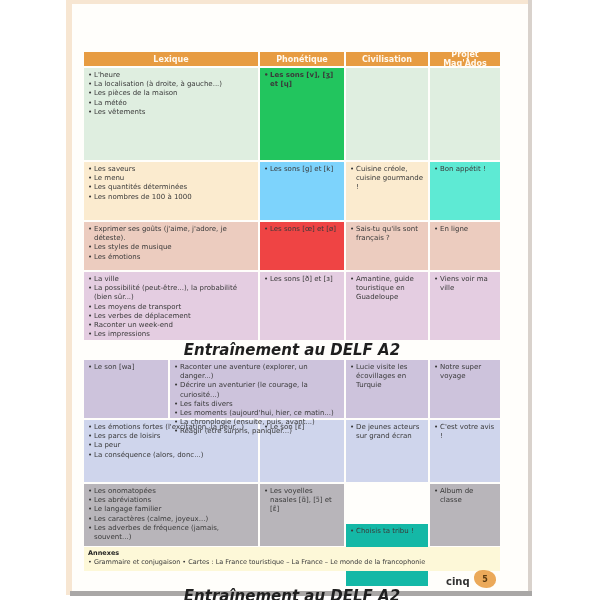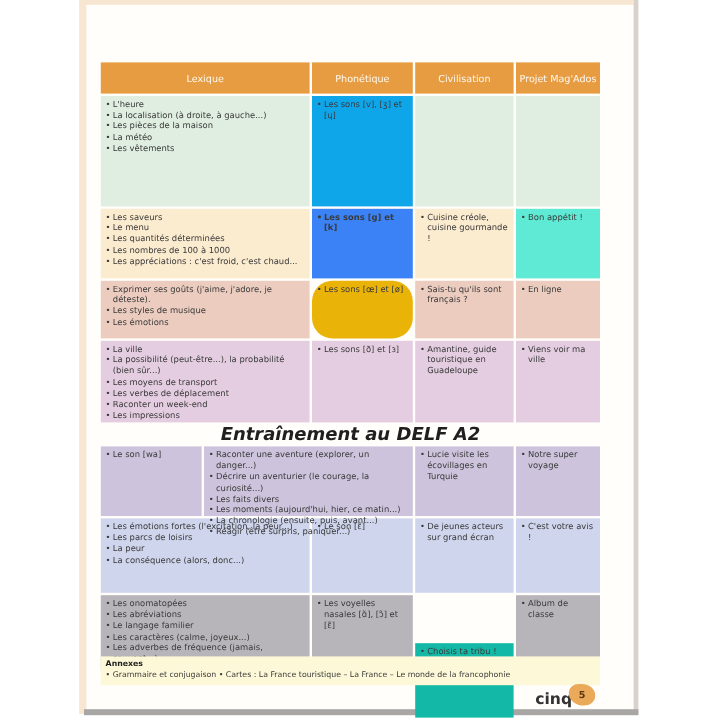--- a/index.html
+++ b/index.html
@@ -6,31 +6,31 @@
   body { width:600px; height:600px; background:#ffffff; position:relative; overflow:hidden;
          font-family:"DejaVu Sans", sans-serif; }
   .page { position:absolute; left:66px; top:0; width:462px; height:595px; background:#fffefb;
           border-left:6px solid #f7e6d2; border-top:4px solid #f7e6d2; box-sizing:border-box; }
   .page-shadow-r { position:absolute; left:528px; top:0; width:4px; height:595px; background:#d9d2cc; }
   .page-shadow-b { position:absolute; left:70px; top:591px; width:462px; height:5px; background:#a9a7a6; }
   .table { position:absolute; left:84px; top:52px; width:416px; }
   .row { display:flex; gap:2px; margin-bottom:2px; }
   .cell { box-sizing:border-box; padding:3px 4px; font-size:7px; line-height:9.2px; color:#3a3a3a; }
   .c1 { width:174px; } .c2 { width:84px; } .c3 { width:82px; } .c4 { width:70px; }
-  .hdr .cell { background:#e79c42; color:#fff8ee; font-weight:normal; font-size:8px; text-align:center;
-               display:flex; align-items:center; justify-content:center; line-height:9px; height:26px; padding:1px; }
+  .hdr .cell { background:#e79c42; color:#fff8ee; font-weight:bold; font-size:8px; text-align:center;
+               display:flex; align-items:center; justify-content:center; line-height:9px; height:14px; padding:1px; }
   .cell ul { list-style:none; margin:0; padding:0; }
   .cell li { position:relative; padding-left:6px; }
   .cell li::before { content:"•"; position:absolute; left:0; }
   .section-title { text-align:center; font-weight:bold; font-style:italic; font-size:15px; color:#1f1f1f;
                    height:16px; line-height:16px; margin:0 0 2px 0; }
   .annex { position:absolute; left:84px; top:547px; width:416px; height:24px; background:#fdf8d8;
            box-sizing:border-box; padding:2px 4px; font-size:6.5px; line-height:9px; color:#3a3a3a; }
   .annex b { display:block; color:#1f1f1f; }
-  .footer-word { position:absolute; left:446px; top:576px; font-size:13px; font-weight:bold; color:#333; }
+  .footer-word { position:absolute; left:446px; top:576px; font-size:10px; font-weight:bold; color:#333; }
   .footer-num { position:absolute; left:474px; top:570px; width:22px; height:18px; background:#eba95a;
                 border-radius:40% 55% 45% 60%; font-size:8px; font-weight:bold; color:#5a3a10;
                 display:flex; align-items:center; justify-content:center; }
 </style>
 </head>
 <body>
 
 <div class="page"></div>
 <div class="page-shadow-r"></div>
 <div class="page-shadow-b"></div>
@@ -46,43 +46,42 @@
       <div class="row">
         <div class="cell c1" style="background: rgb(223, 238, 224); height: 92px;">
           <ul>
             <li>L'heure</li>
             <li>La localisation (à droite, à gauche...)</li>
             <li>Les pièces de la maison</li>
             <li>La météo</li>
             <li>Les vêtements</li>
           </ul>
         </div>
-        <div class="cell c2" style="background: #0ea5e9; height: 92px;">
+        <div class="cell c2" style="background: #22c55e; height: 92px; font-weight: bold;">
           <ul>
             <li>Les sons [v], [ʒ] et [ɥ]</li>
           </ul>
         </div>
         <div class="cell c3" style="background: rgb(223, 238, 224); height: 92px;">
           <ul></ul>
         </div>
         <div class="cell c4" style="background: rgb(223, 238, 224); height: 92px;">
           <ul></ul>
         </div>
       </div>
       <div class="row">
         <div class="cell c1" style="background: rgb(251, 235, 207); height: 58px;">
           <ul>
             <li>Les saveurs</li>
             <li>Le menu</li>
             <li>Les quantités déterminées</li>
             <li>Les nombres de 100 à 1000</li>
-            <li>Les appréciations : c'est froid, c'est chaud...</li>
-          </ul>
-        </div>
-        <div class="cell c2" style="background: #3b82f6; height: 58px; font-weight: bold;">
+          </ul>
+        </div>
+        <div class="cell c2" style="background: #7dd3fc; height: 58px;">
           <ul>
             <li>Les sons [g] et [k]</li>
           </ul>
         </div>
         <div class="cell c3" style="background: rgb(251, 235, 207); height: 58px;">
           <ul>
             <li>Cuisine créole, cuisine gourmande !</li>
           </ul>
         </div>
         <div class="cell c4" style="background: #5eead4; height: 58px;">
@@ -92,21 +91,21 @@
         </div>
       </div>
       <div class="row">
         <div class="cell c1" style="background: rgb(236, 204, 191); height: 48px;">
           <ul>
             <li>Exprimer ses goûts (j'aime, j'adore, je déteste).</li>
             <li>Les styles de musique</li>
             <li>Les émotions</li>
           </ul>
         </div>
-        <div class="cell c2" style="background: #eab308; height: 48px; border-radius: 17px;">
+        <div class="cell c2" style="background: #ef4444; height: 48px;">
           <ul>
             <li>Les sons [œ] et [ø]</li>
           </ul>
         </div>
         <div class="cell c3" style="background: rgb(236, 204, 191); height: 48px;">
           <ul>
             <li>Sais-tu qu'ils sont français ?</li>
           </ul>
         </div>
         <div class="cell c4" style="background: rgb(236, 204, 191); height: 48px;">

